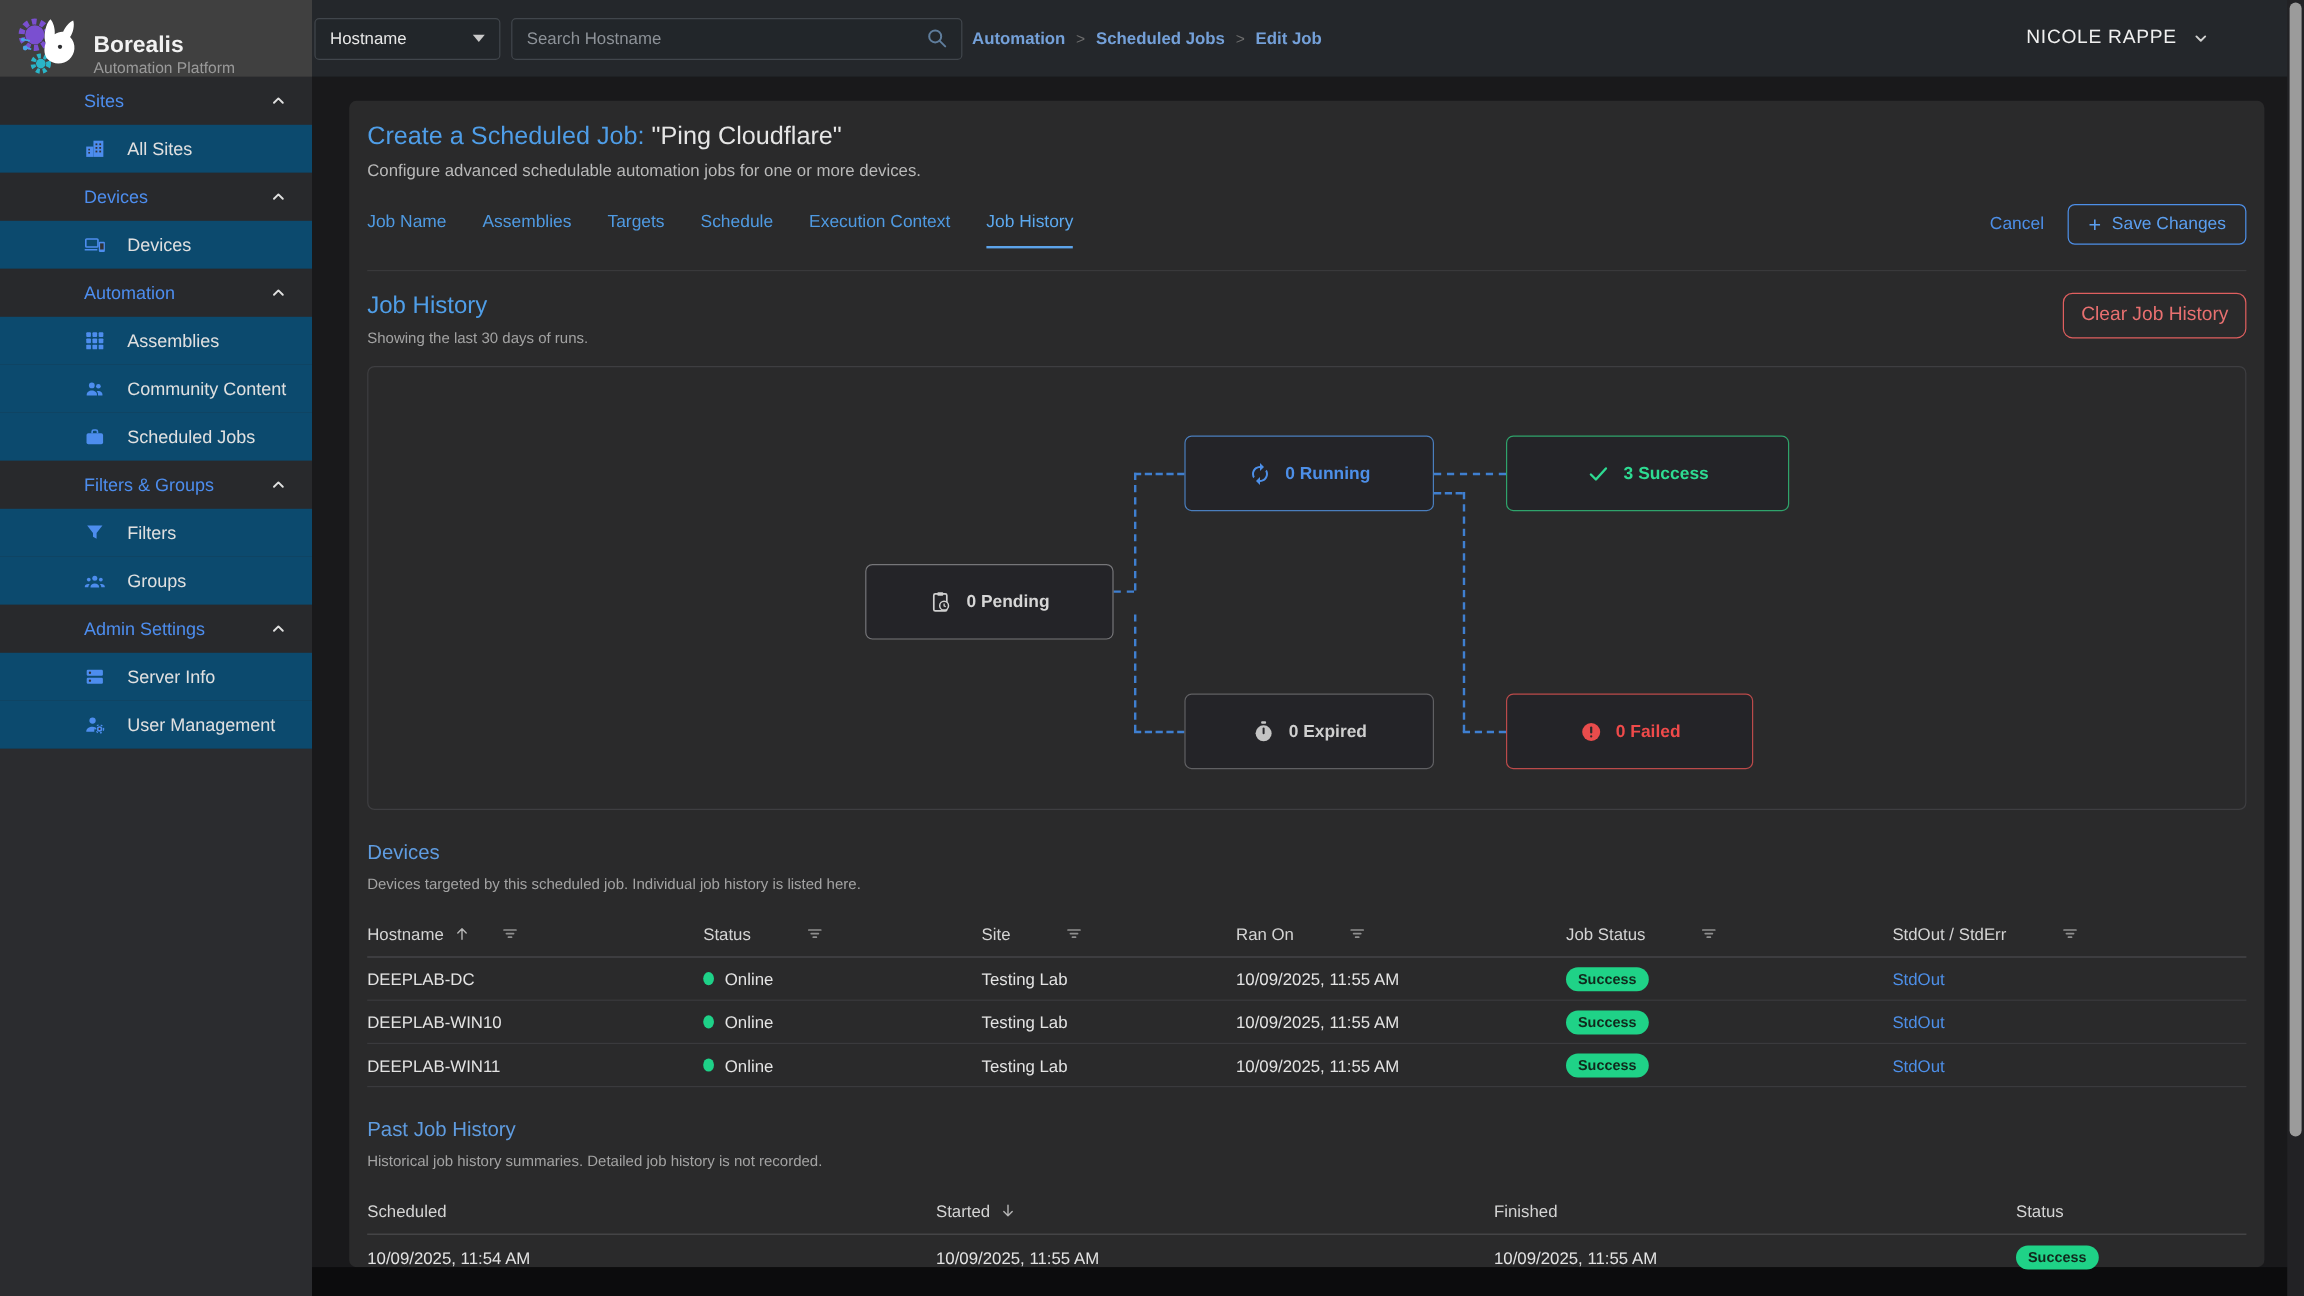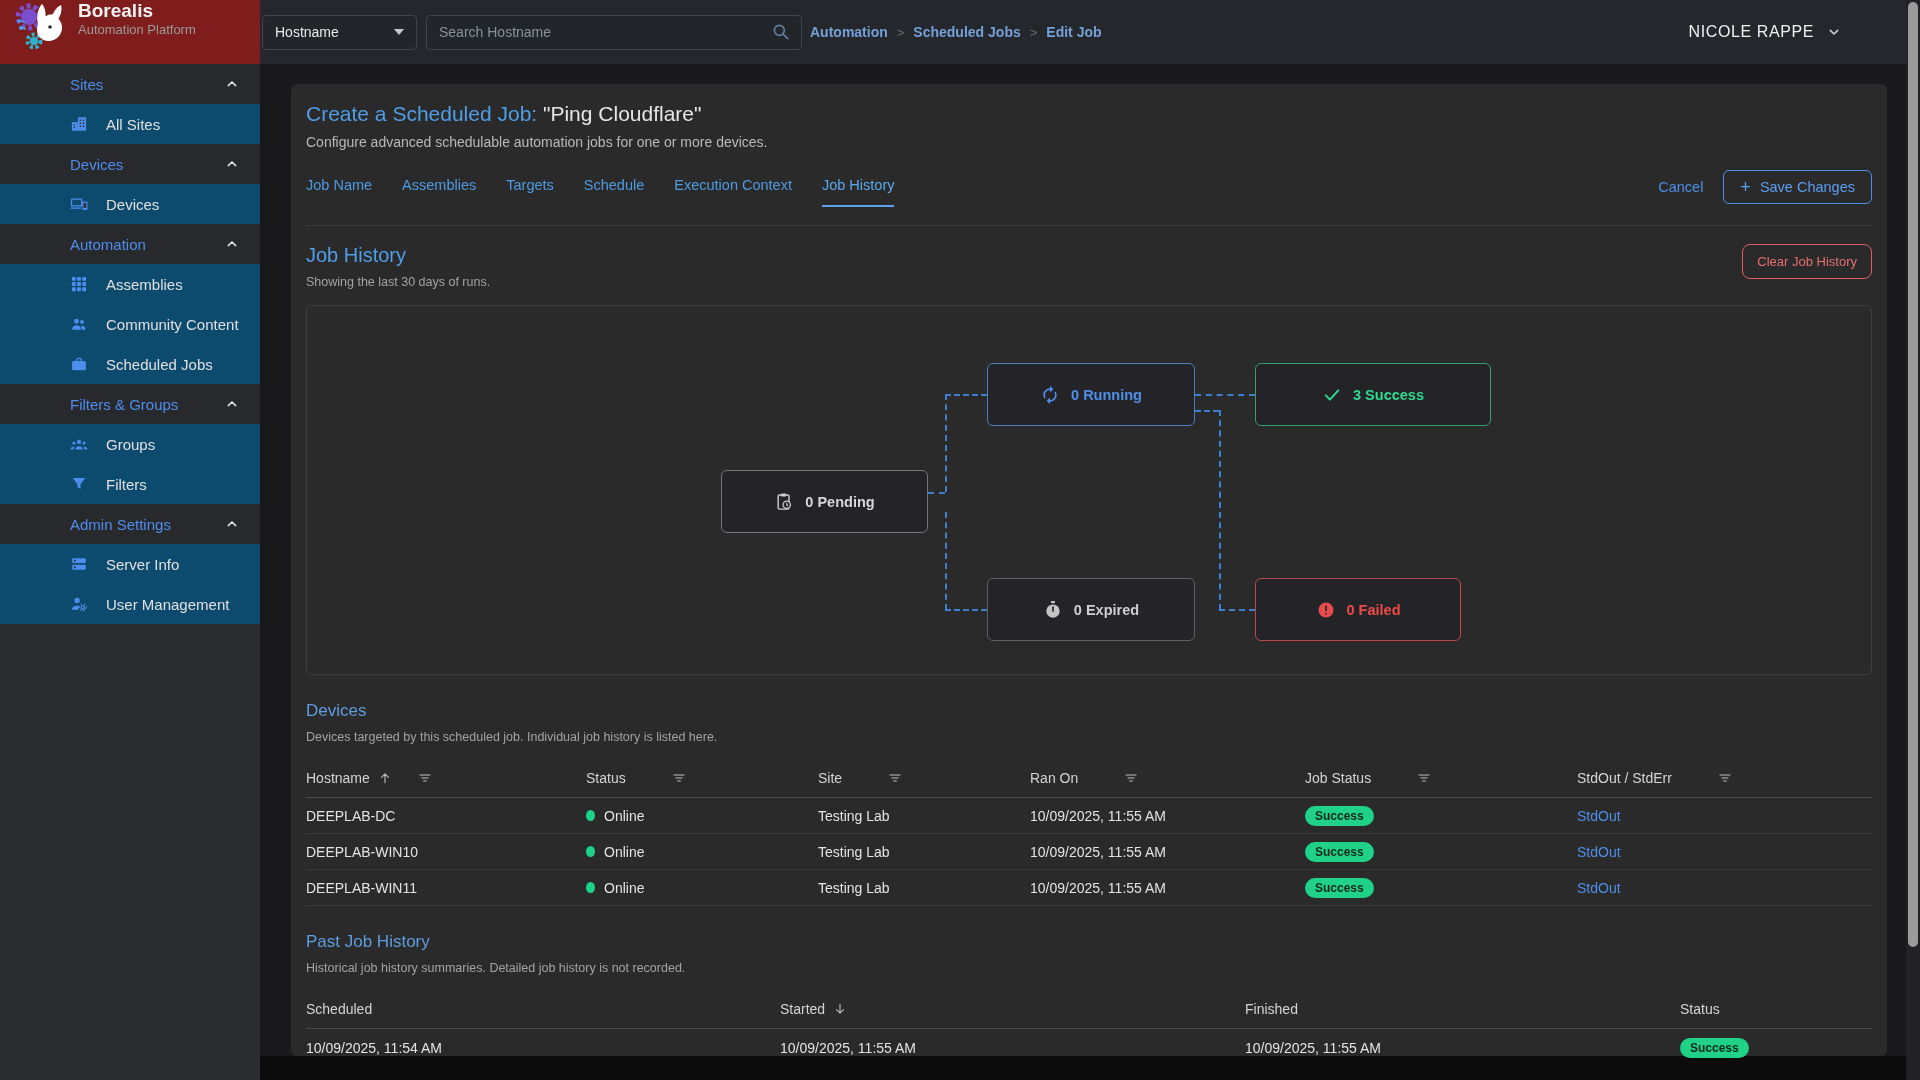--- a/index.html
+++ b/index.html
@@ -3,21 +3,21 @@
 <meta charset="utf-8">
 <style>
   * { margin:0; padding:0; box-sizing:border-box; }
   html,body { width:1920px; height:1080px; overflow:hidden; background:#19191b;
     font-family:"Liberation Sans","DejaVu Sans",sans-serif; }
   .app { position:relative; width:1920px; height:1080px; }
 
   
   .sidebar { position:absolute; left:0; top:0; width:260px; height:1080px;
     background:#2c2d30; display:flex; flex-direction:column; z-index:5; }
-  .brand { height:64px; display:flex; align-items:flex-start; padding:0 12px 0 14px; background:#7f1d1d; }
+  .brand { height:64px; display:flex; align-items:flex-end; padding:0 12px 0 14px; background:#404040; }
   .brand-logo { width:52px; height:52px; flex:0 0 auto; }
   .brand-text { margin-left:12px; }
   .brand-name { color:#f2f2f2; font-size:19px; font-weight:bold; line-height:22px; }
   .brand-sub { color:#9a9a9a; font-size:13px; line-height:15px; }
   .nav-section-header { height:40px; background:#28292c; display:flex; align-items:center;
     padding:0 20px 0 70px; cursor:pointer; }
   .nav-section-header .hdr-label { color:#4d8dee; font-size:15px; font-weight:normal; flex:1; }
   .nav-item { height:40px; background:#0c4a6e; display:flex; align-items:center; padding-left:70px; cursor:pointer; }
   .nav-item .nav-icon { width:18px; height:18px; flex:0 0 auto; display:flex; }
   .nav-item .nav-label { color:#e0e0e0; font-size:15px; margin-left:18px; }
@@ -64,21 +64,21 @@
     font-family:"Liberation Sans",sans-serif; }
   .save-btn { display:flex; align-items:center; gap:9px; background:transparent; border:1px solid #4d8fe8;
     color:#5b9ff0; border-radius:6px; padding:8px 16px; font-size:14.5px; cursor:pointer;
     font-family:"Liberation Sans",sans-serif; }
   .plus-glyph { font-size:18px; line-height:14px; }
 
   .jh-row { margin-top:18px; display:flex; align-items:flex-start; }
   .jh-head h2 { color:#4f9ee8; font-size:20px; font-weight:500; }
   .jh-sub { margin-top:8px; color:#a3a3a3; font-size:12.5px; }
   .clear-btn { margin-left:auto; background:transparent; border:1px solid #e05f5f; color:#e87070;
-    border-radius:8px; padding:9px 14px; font-size:13px; cursor:pointer; font-family:"Liberation Sans",sans-serif; }
+    border-radius:8px; padding:9px 14px; font-size:16px; cursor:pointer; font-family:"Liberation Sans",sans-serif; }
 
   
   .flow-panel { position:relative; margin-top:16px; width:1566px; height:370px;
     border:1px solid #3e3e41; border-radius:6px; }
   .flow-box { position:absolute; height:63px; border-radius:6px; background:#242428;
     display:flex; align-items:center; justify-content:center; gap:11px; font-size:14.5px; font-weight:bold; }
   .flow-box svg { width:20px; height:20px; }
   .fb-pending { left:414px; top:164px; width:207px; border:1px solid #767679; color:#d6d6d6; }
   .fb-running { left:680px; top:57px;  width:208px; border:1px solid #4a7ebd; color:#4d8fe8; }
   .fb-success { left:948px; top:57px;  width:236px; border:1px solid #2fa36b; color:#2edb92; }
@@ -227,39 +227,39 @@
 
     <div class="nav-section-header">
       <span class="hdr-label">Filters &amp; Groups</span>
       <svg class="chev" viewBox="0 0 24 24">
           <path d="M6.5 14.5L12 9l5.5 5.5" fill="none" stroke="#e0e0e0" stroke-width="2.4" stroke-linecap="round" stroke-linejoin="round"></path>
         </svg>
     </div>
     <div class="nav-item">
       <span class="nav-icon">
         <svg viewBox="0 0 24 24" width="18" height="18">
+            <path d="M3.5 4h17l-6.5 8.3v6.4l-4-2.4v-4z" fill="#4d8dee"></path>
+          </svg>
+      </span>
+      <span class="nav-label">Filters</span>
+    </div>
+    <div class="nav-item">
+      <span class="nav-icon">
+        <svg viewBox="0 0 24 24" width="18" height="18">
             <g fill="#4d8dee">
               <circle cx="5.3" cy="10.6" r="2.1"></circle>
               <circle cx="12" cy="9.2" r="2.8"></circle>
               <circle cx="18.7" cy="10.6" r="2.1"></circle>
               <path d="M7.2 19c0-2.3 2.1-3.9 4.8-3.9s4.8 1.6 4.8 3.9v.4H7.2z"></path>
               <path d="M.9 18.4c0-1.7 1.7-2.9 3.7-2.9.6 0 1.2.1 1.7.3-1 .9-1.5 2-1.5 3.2v.3H.9z"></path>
               <path d="M23.1 18.4c0-1.7-1.7-2.9-3.7-2.9-.6 0-1.2.1-1.7.3 1 .9 1.5 2 1.5 3.2v.3h3.9z"></path>
             </g>
           </svg>
       </span>
       <span class="nav-label">Groups</span>
-    </div>
-    <div class="nav-item">
-      <span class="nav-icon">
-        <svg viewBox="0 0 24 24" width="18" height="18">
-            <path d="M3.5 4h17l-6.5 8.3v6.4l-4-2.4v-4z" fill="#4d8dee"></path>
-          </svg>
-      </span>
-      <span class="nav-label">Filters</span>
     </div>
 
     <div class="nav-section-header">
       <span class="hdr-label">Admin Settings</span>
       <svg class="chev" viewBox="0 0 24 24">
           <path d="M6.5 14.5L12 9l5.5 5.5" fill="none" stroke="#e0e0e0" stroke-width="2.4" stroke-linecap="round" stroke-linejoin="round"></path>
         </svg>
     </div>
     <div class="nav-item">
       <span class="nav-icon">

